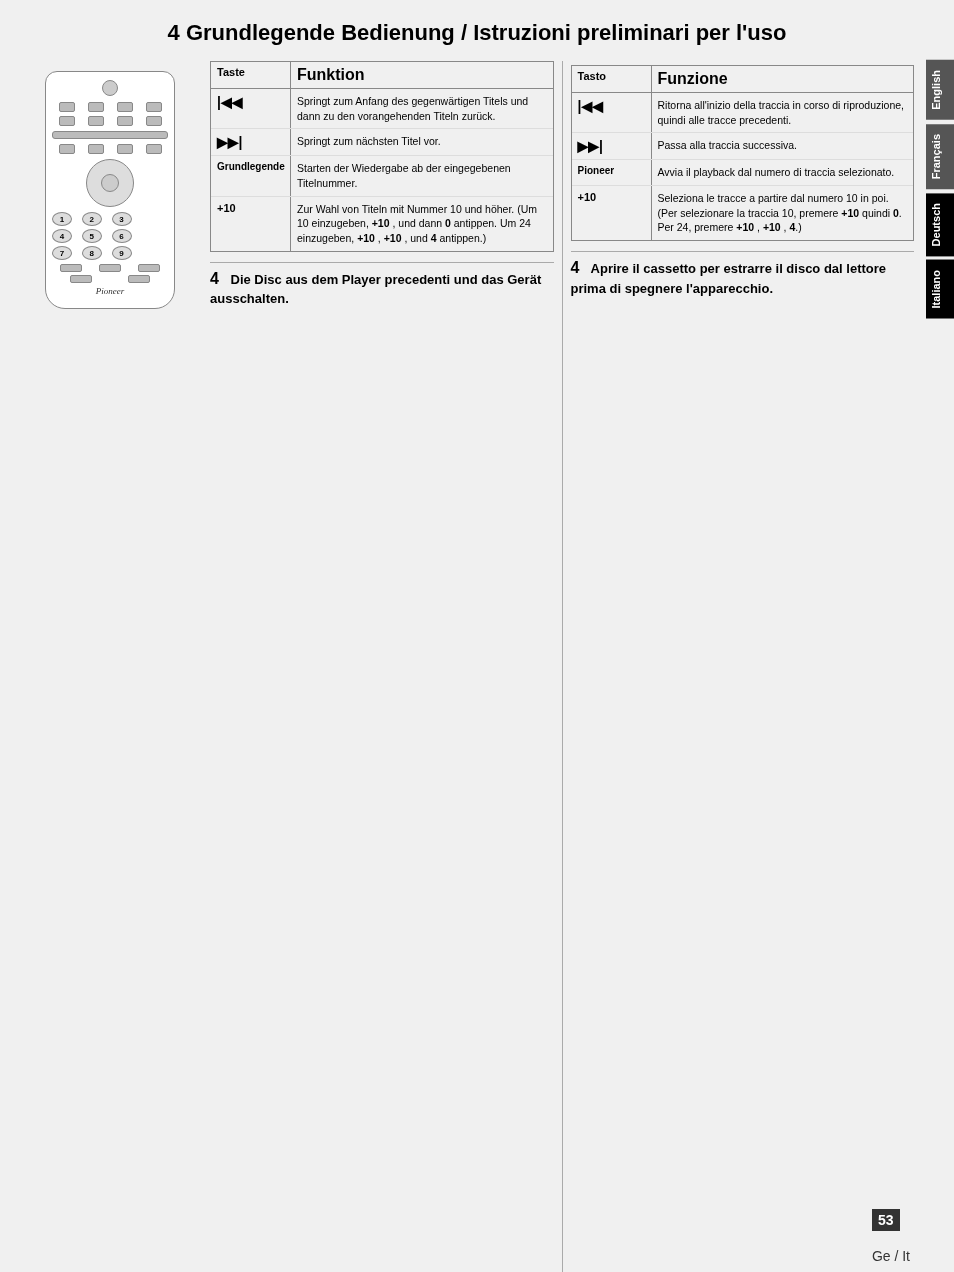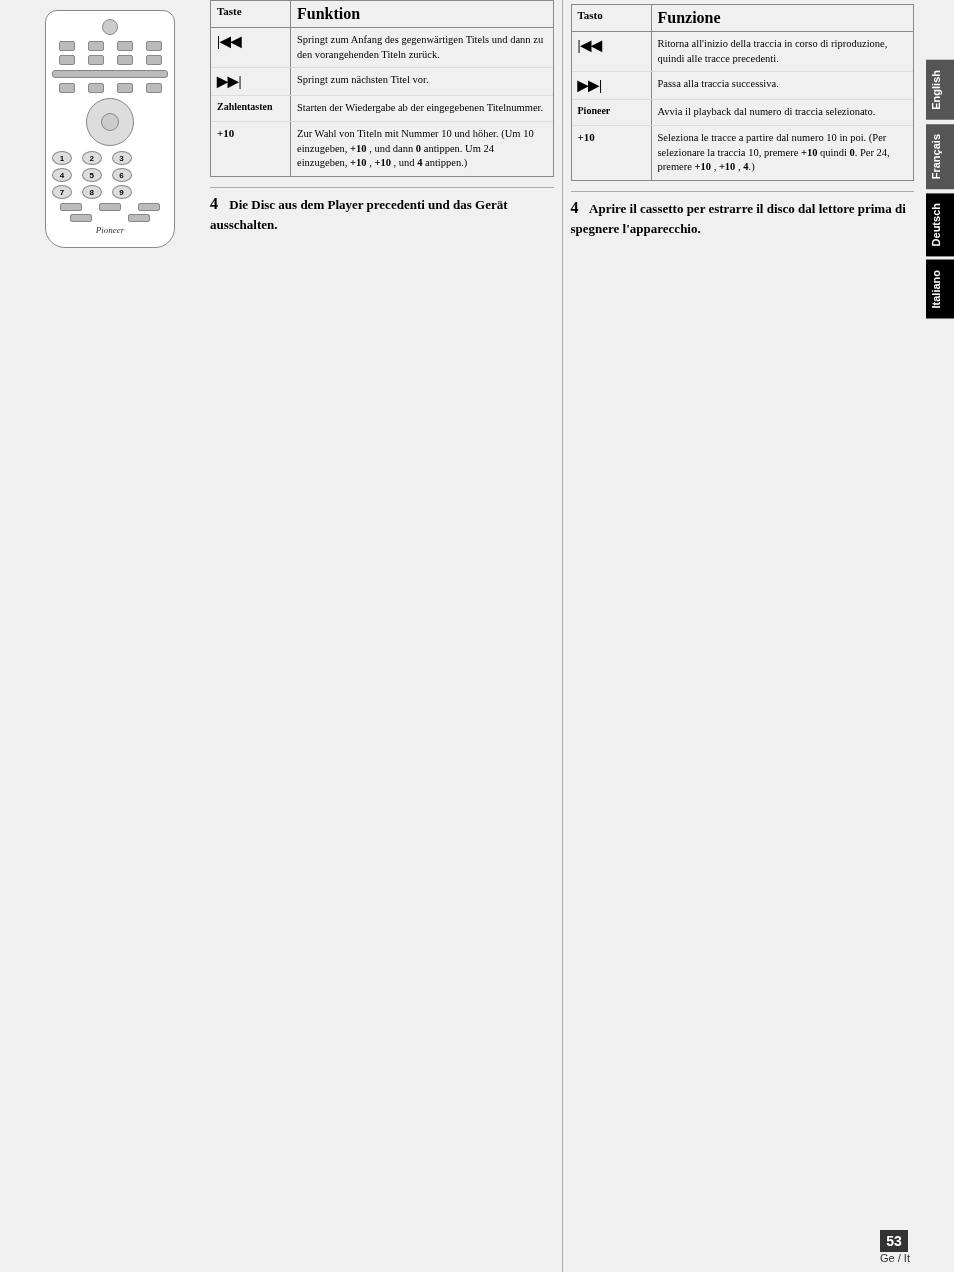--- a/index.html
+++ b/index.html
@@ -227,32 +227,31 @@
       font-size: 14px;
       font-weight: bold;
       width: 28px;
       height: 22px;
       display: flex;
       align-items: center;
       justify-content: center;
     }
 
     .page-ref {
-      font-size: 11px;
+      font-size: 14px;
       color: #333;
-      margin-top: 0;
+      margin-top: 17px;
     }
 
     
     .main-content {
       display: flex;
       flex: 1;
       padding: 0;
       margin-right: 30px;
-      font-family: Liberation Serif, serif;
     }
 
     .col-de {
       flex: 1;
       padding: 0 8px 0 0;
       border-right: 1px solid #aaa;
     }
 
     .col-it {
       flex: 1;
@@ -307,20 +306,21 @@
       padding: 5px 6px;
       font-size: 10.5px;
       line-height: 1.4;
     }
   </style>
 </head>
 <body>
 
 <div class="page-container">
 
+  <div class="main-title">4 Grundlegende Bedienung / Istruzioni preliminari per l'uso</div>
 
   <div class="lang-tabs">
     <div class="lang-tab" style="background:#555;">English</div>
     <div class="lang-tab" style="background:#555;">Français</div>
     <div class="lang-tab deutsch">Deutsch</div>
     <div class="lang-tab italiano">Italiano</div>
   </div>
 
   <div class="content-area">
 
@@ -405,21 +405,21 @@
             <div class="td-key" style="font-size:14px;">|◀◀</div>
             <div class="td-desc">Springt zum Anfang des gegenwärtigen Titels und dann zu den vorangehenden Titeln zurück.</div>
           </div>
 
           <div class="table-data-row">
             <div class="td-key" style="font-size:14px;">▶▶|</div>
             <div class="td-desc">Springt zum nächsten Titel vor.</div>
           </div>
 
           <div class="table-data-row">
-            <div class="td-key" style="font-size:10px; font-weight:bold;">Zahlentasten</div>
+            <div class="td-key" style="font-size:10px; font-weight:bold;">Grundlegende</div>
             <div class="td-desc">Starten der Wiedergabe ab der eingegebenen Titelnummer.</div>
           </div>
 
           <div class="table-data-row">
             <div class="td-key">+10</div>
             <div class="td-desc">
               Zur Wahl von Titeln mit Nummer 10 und höher. (Um 10 einzugeben, <strong>+10</strong> , und dann <strong>0</strong> antippen. Um 24 einzugeben, <strong>+10</strong> , <strong>+10</strong> , und <strong>4</strong> antippen.)
             </div>
           </div>
         </div>

